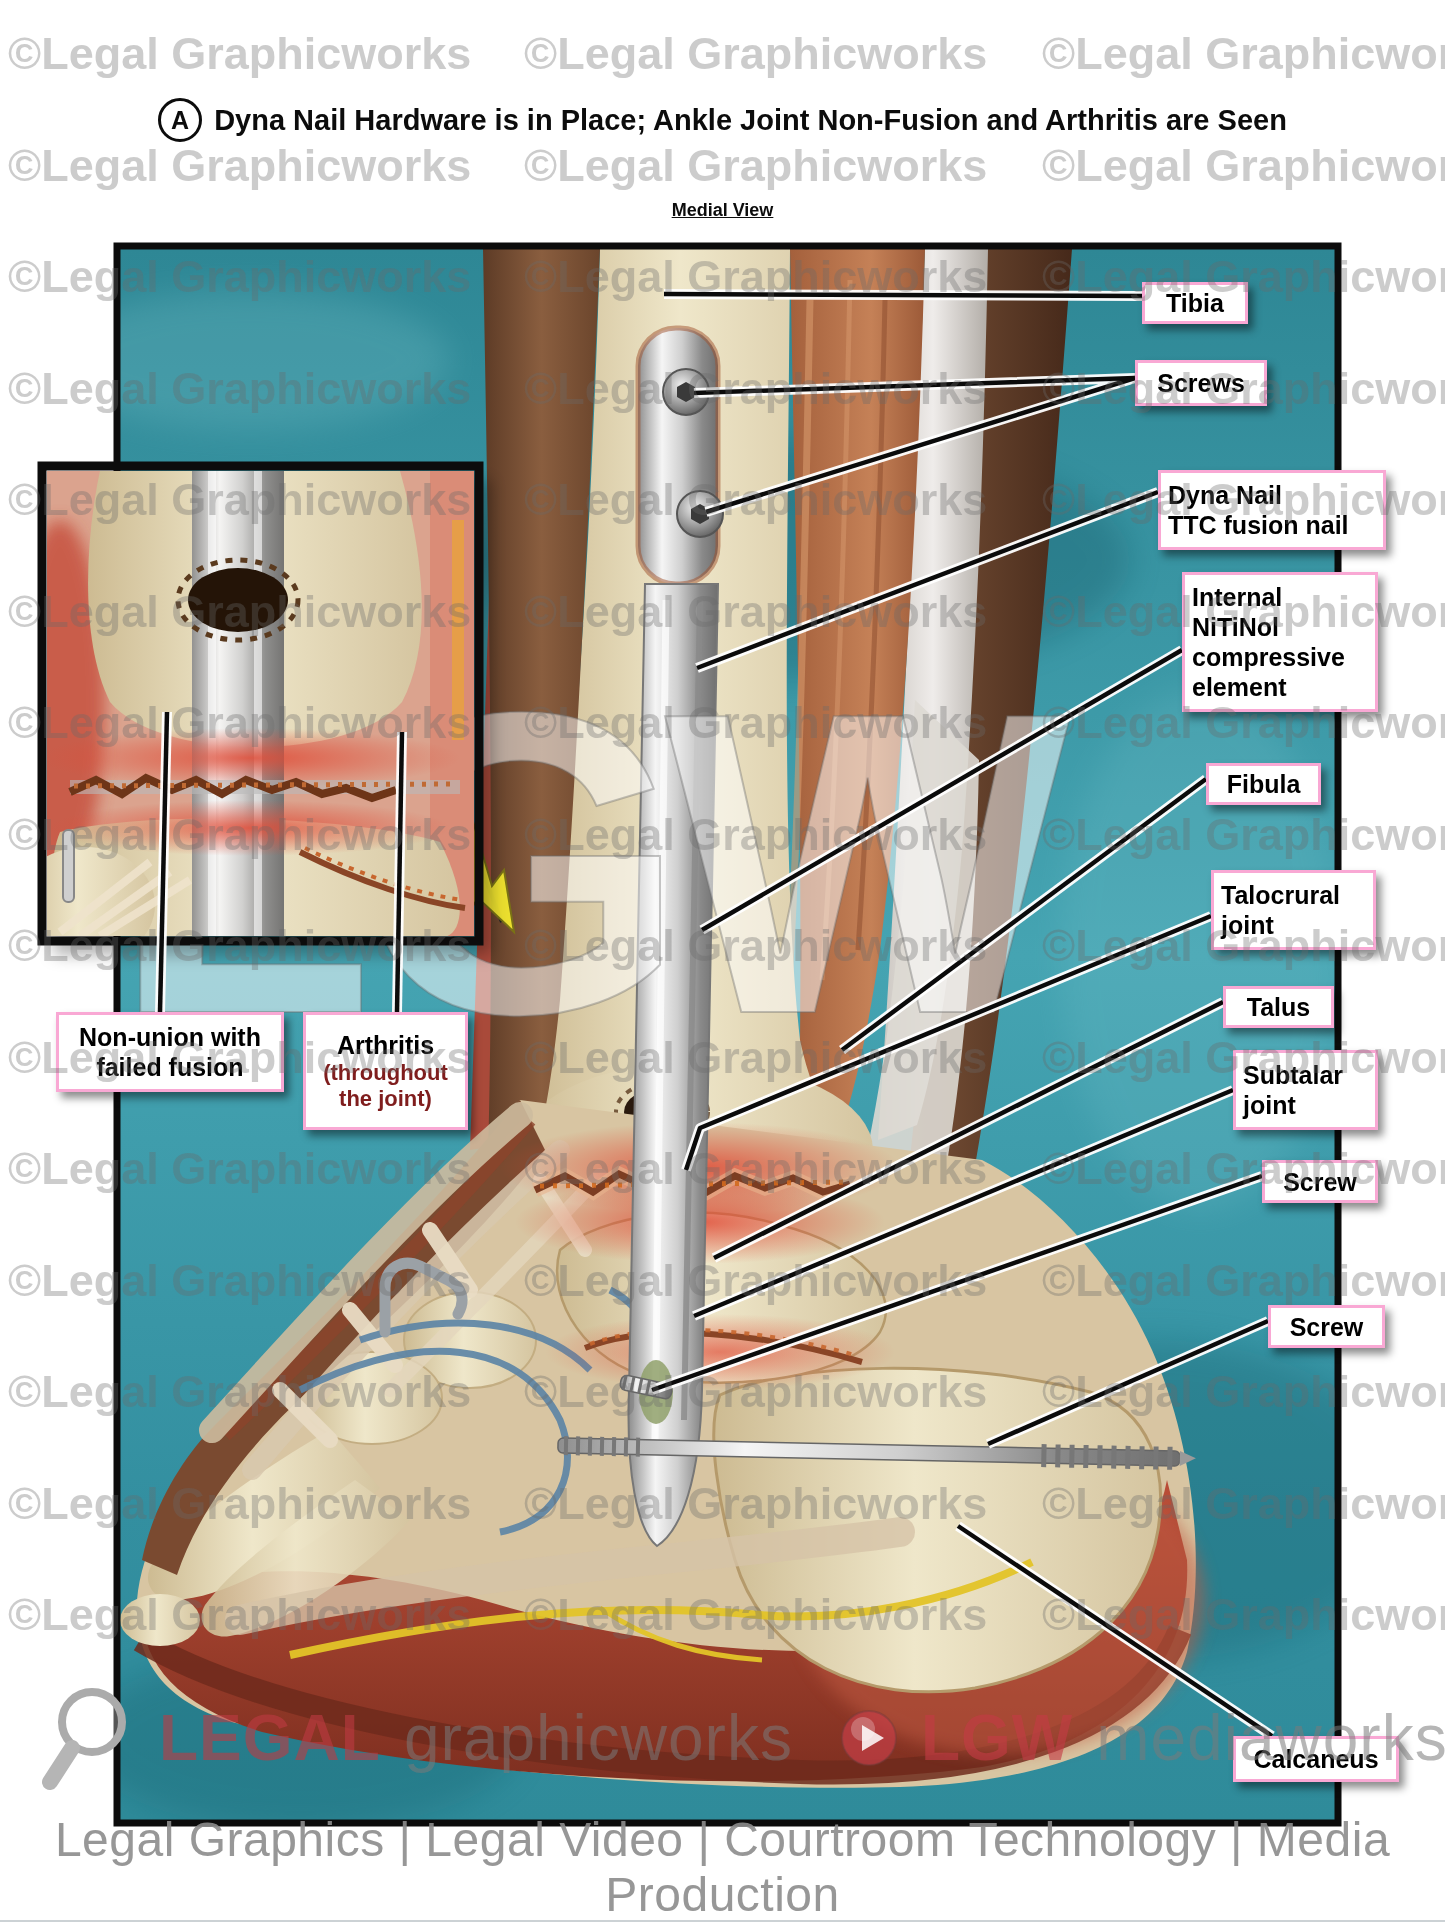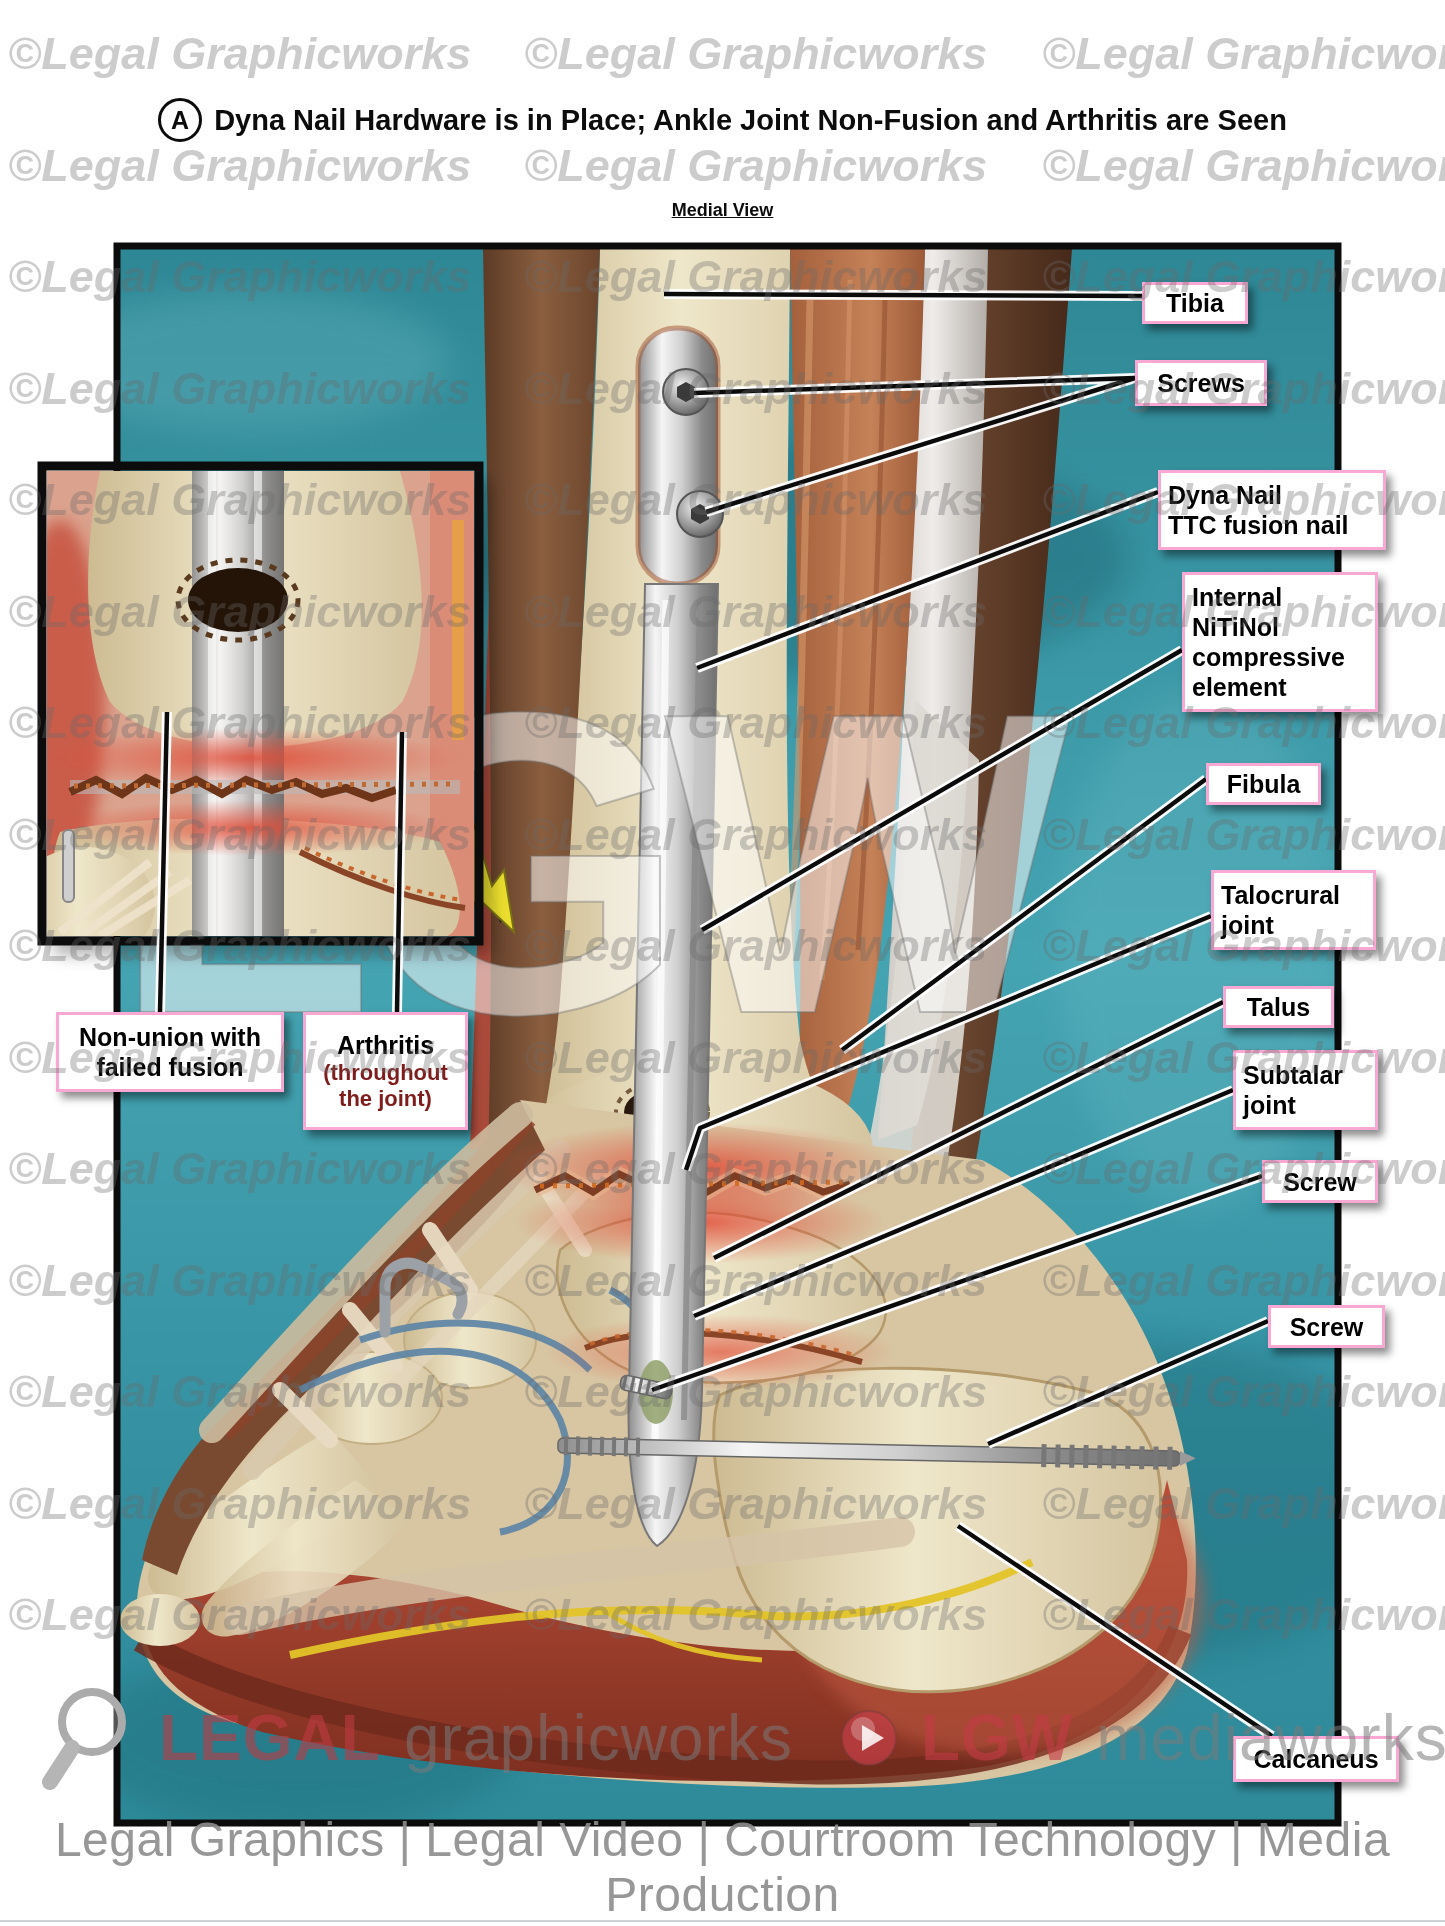--- a/index.html
+++ b/index.html
@@ -16,21 +16,21 @@
   .view-label{position:absolute;top:200px;left:0;width:1445px;text-align:center;
     font-size:18px;font-weight:bold;text-decoration:underline;color:#0c0c0c;z-index:35;}
   
   .lbl{position:absolute;background:#ffffff;border:3px solid #f9a8d4;color:#000;
     font-weight:bold;font-size:25px;line-height:1.2;padding:2px 7px;white-space:nowrap;
     box-shadow:5px 6px 8px rgba(0,0,0,0.45);z-index:30;display:flex;flex-direction:column;justify-content:center;}
   .lbl.center{text-align:center;}
   .lbl.left{text-align:left;}
   .lbl .sub-gray{color:#7f1d1d;font-size:22px;font-weight:700;}
   
-  .wm-layer{position:absolute;inset:0;z-index:40;pointer-events:none;font-style:italic;}
+  .wm-layer{position:absolute;inset:0;z-index:40;pointer-events:none;}
   .wm{position:absolute;font-size:45px;font-weight:600;color:rgba(105,105,105,0.34);
     white-space:nowrap;letter-spacing:0px;}
   
   .brand-row{position:absolute;left:36px;top:1682px;display:flex;align-items:center;gap:23px;
     z-index:41;pointer-events:none;white-space:nowrap;}
   .brand-legal{font-size:64px;font-weight:bold;color:rgba(190,58,66,0.60);letter-spacing:1px;}
   .brand-gw{font-size:64px;font-weight:400;color:rgba(122,122,122,0.55);letter-spacing:1px;}
   .brand-lgw{font-size:64px;font-weight:bold;color:rgba(196,60,70,0.62);letter-spacing:1px;}
   .brand-mw{font-size:64px;font-weight:400;color:rgba(122,122,122,0.55);letter-spacing:1px;}
   .footer-line{position:absolute;top:1812px;left:0;width:1445px;text-align:center;

